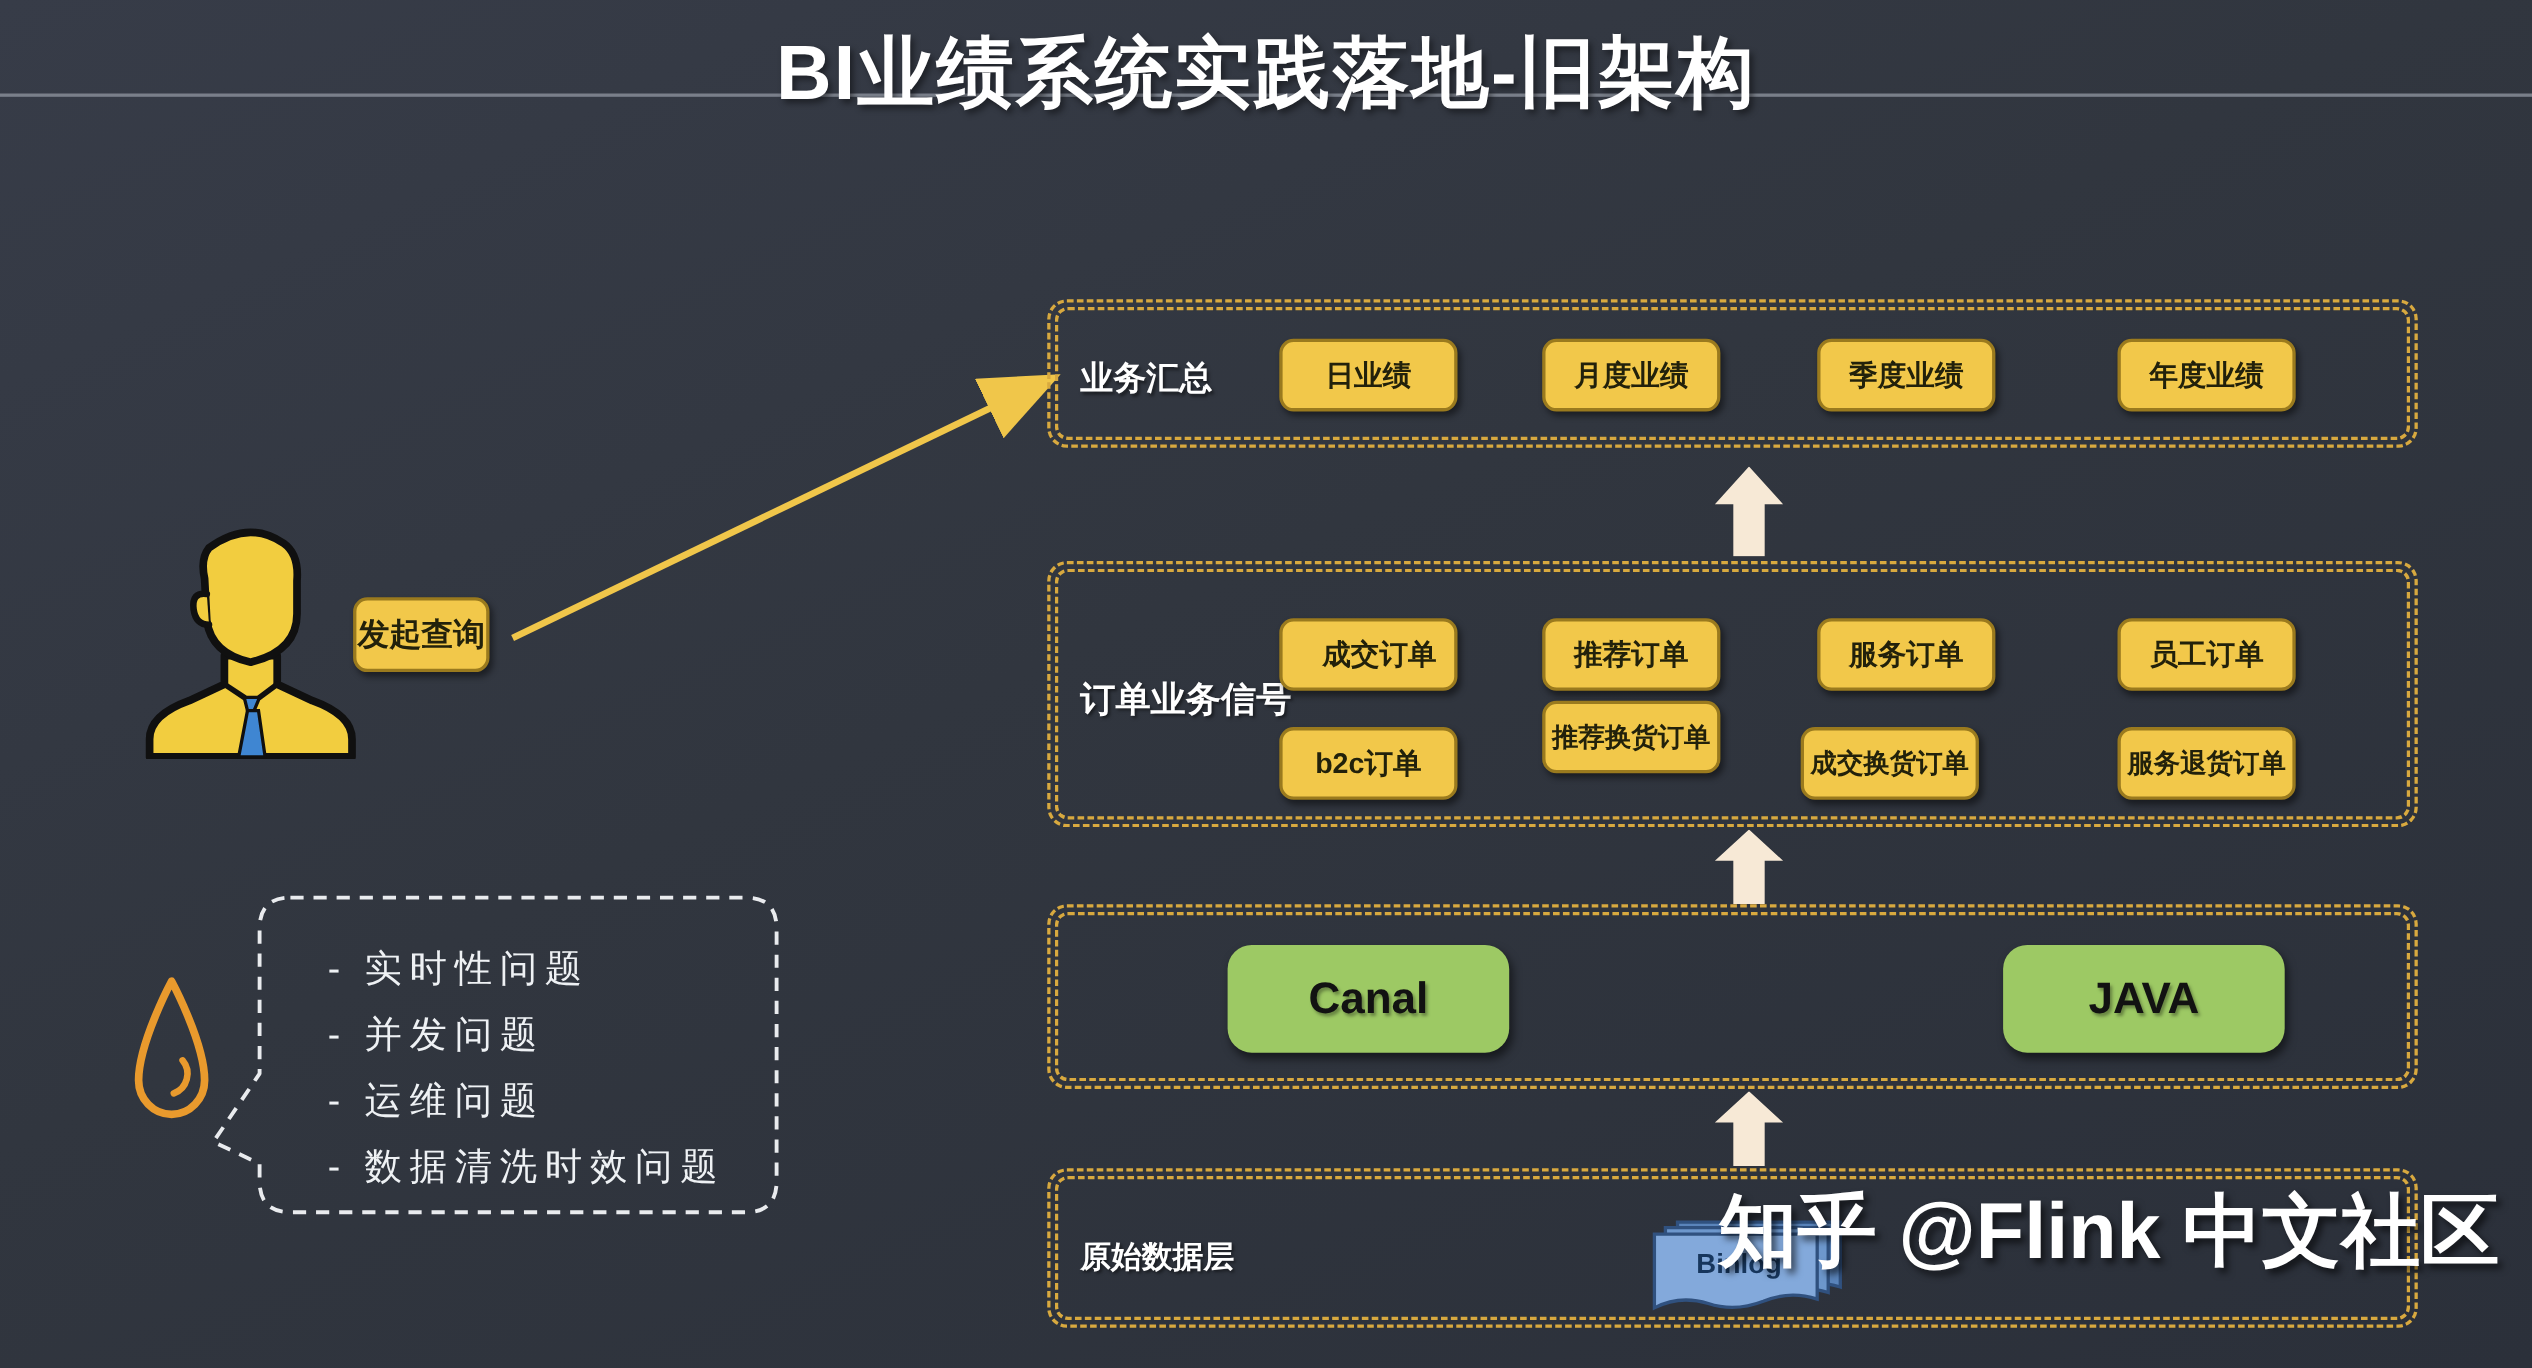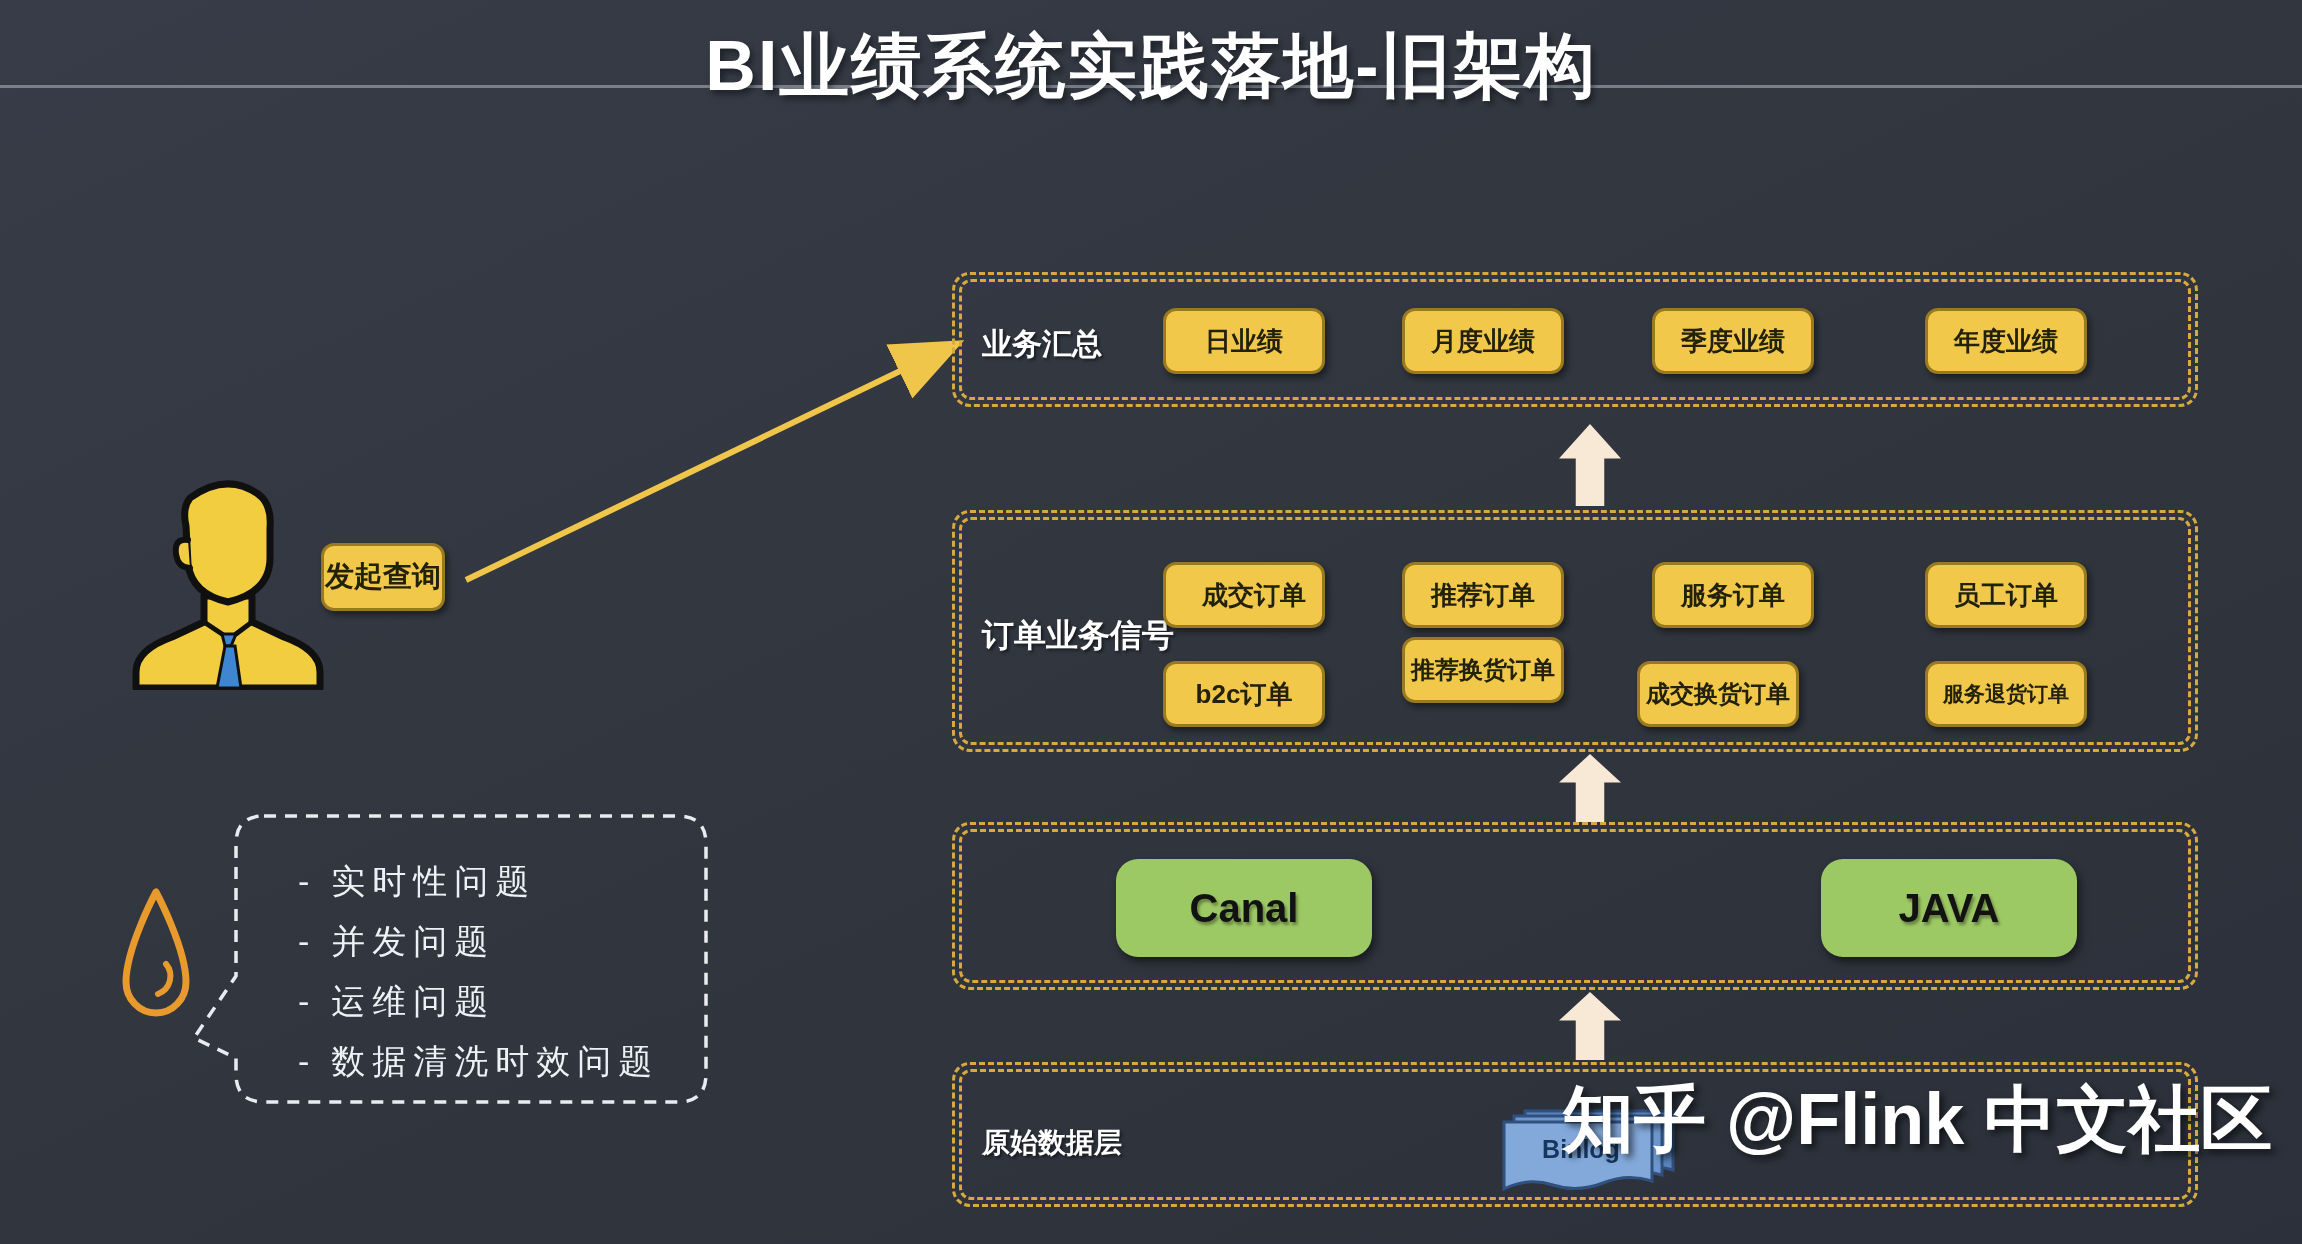--- a/index.html
+++ b/index.html
@@ -116,21 +116,21 @@
 
   <div class="dashed-box" style="left:952px;top:510px;width:1246px;height:242px;"></div>
   <div class="layer-label" style="left:982px;top:614px;font-size:32px;">订单业务信号</div>
   <div class="ybtn" style="left:1163px;top:562px;padding-left:20px;">成交订单</div>
   <div class="ybtn" style="left:1402px;top:562px;">推荐订单</div>
   <div class="ybtn" style="left:1652px;top:562px;">服务订单</div>
   <div class="ybtn" style="left:1925px;top:562px;">员工订单</div>
   <div class="ybtn" style="left:1163px;top:661px;">b2c订单</div>
   <div class="ybtn" style="left:1402px;top:637px;font-size:24px;border-radius:13px;">推荐换货订单</div>
   <div class="ybtn" style="left:1593px;top:661px;font-size:24px;margin-left:44px;">成交换货订单</div>
-  <div class="ybtn" style="left:1925px;top:661px;font-size:21px;">服务退货订单</div>
+  <div class="ybtn" style="left:1925px;top:661px;font-size:24px;">服务退货订单</div>
 
   <div class="block-arrow" style="left:1559px;top:754px;height:68px;"></div>
 
   <div class="dashed-box" style="left:952px;top:822px;width:1246px;height:168px;"></div>
   <div class="gbtn" style="left:1116px;top:859px;">Canal</div>
   <div class="gbtn" style="left:1821px;top:859px;">JAVA</div>
 
   <div class="block-arrow" style="left:1559px;top:992px;height:68px;"></div>
 
   <div class="dashed-box" style="left:952px;top:1062px;width:1246px;height:145px;"></div>

